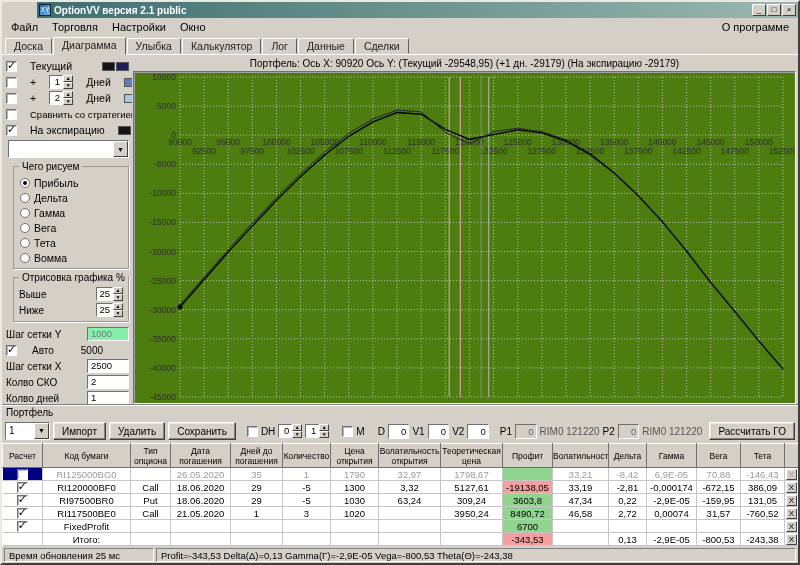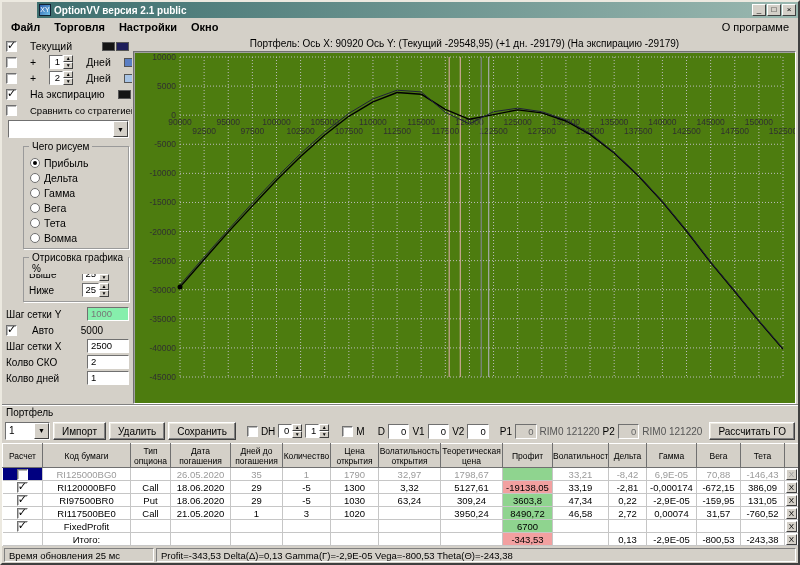--- a/index.html
+++ b/index.html
@@ -8,21 +8,21 @@
 
   
   .titlebar{height:16px;background:linear-gradient(90deg,#3d6f6f,#9ab8b0);display:flex;align-items:center;padding:0 2px;flex:0 0 auto;margin-left:35px;}
   .tb-icon{width:12px;height:12px;background:linear-gradient(135deg,#2d5fae,#6fc0e8);border:1px solid #123;color:#fff;font-size:7px;line-height:10px;text-align:center;margin-right:3px;}
   .tb-title{color:#fff;font-size:10px;font-weight:bold;flex:1;white-space:nowrap;overflow:hidden;}
   .tb-btns{display:flex;gap:1px;}
   .tb-btn{width:14px;height:12px;background:#d4d0c8;border:1px solid;border-color:#fff #404040 #404040 #fff;font-size:8px;line-height:9px;text-align:center;color:#000;}
 
   
   .menubar{height:17px;display:flex;align-items:center;padding:0 2px;flex:0 0 auto;font-size:11px;}
-  .menu-item{padding:1px 7px;font-weight:bold;}
+  .menu-item{padding:1px 7px;}
   .menu-right{margin-left:auto;padding:1px 7px;}
 
   
   .tabbar{height:20px;display:flex;align-items:flex-end;padding:2px 3px 0 3px;flex:0 0 auto;border-bottom:1px solid #fff;}
   .tab{height:16px;padding:1px 8px 0 8px;font-size:10.5px;background:#d4d0c8;border:1px solid;border-color:#fff #606060 transparent #fff;border-radius:2px 2px 0 0;margin-right:1px;color:#222;}
   .tab.active{height:18px;font-weight:normal;position:relative;top:1px;background:#d4d0c8;border-color:#fff #606060 #d4d0c8 #fff;}
 
   .main{flex:1;display:flex;min-height:0;}
 
   
@@ -32,21 +32,21 @@
   .cb.checked::after{content:"✓";position:absolute;top:-3px;left:0px;font-size:11px;color:#000;}
   .swatch{width:13px;height:9px;border:1px solid #555;flex:0 0 auto;}
   .sw-right{margin-left:auto;display:flex;gap:1px;padding-right:2px;}
   .spinfield{display:inline-flex;align-items:stretch;height:14px;flex:0 0 auto;}
   .spinfield .val{min-width:14px;background:#fff;border:1px solid;border-color:#707070 #fff #fff #707070;font-size:9.5px;padding:0 2px;text-align:right;line-height:12px;}
   .spinfield .arrows{display:flex;flex-direction:column;width:10px;}
   .spinfield .arrows b{flex:1;background:#d4d0c8;border:1px solid;border-color:#fff #404040 #404040 #fff;font-size:5px;line-height:4px;text-align:center;font-weight:normal;}
   .combo{margin:2px 2px 2px 4px;height:18px;background:#fff;border:1px solid;border-color:#707070 #fff #fff #707070;display:flex;}
   .combo .cval{flex:1;}
   .combo .cbtn{width:15px;background:#d4d0c8;border:1px solid;border-color:#fff #404040 #404040 #fff;font-size:7px;text-align:center;line-height:15px;}
-  .group{border:1px solid #9a9a9a;box-shadow:1px 1px 0 #fff;position:relative;margin:8px 2px 4px 19px;padding:8px 17px 3px 3px;}
+  .group{border:1px solid #9a9a9a;box-shadow:1px 1px 0 #fff;position:relative;margin:8px 2px 4px 9px;padding:8px 3px 3px 3px;}
   .gtitle{position:absolute;top:-6px;left:5px;background:#d4d0c8;padding:0 3px;font-size:10px;}
   .radio{width:10px;height:10px;border:1px solid #707070;border-radius:50%;background:#fff;position:relative;flex:0 0 auto;}
   .radio.sel::after{content:"";position:absolute;top:2px;left:2px;width:4px;height:4px;background:#000;border-radius:50%;}
   .rrow{display:flex;align-items:center;gap:4px;height:15px;padding-left:3px;}
   .lirow{display:flex;align-items:center;height:16px;padding:0 2px;font-size:10px;gap:15px;}
   .lirow .lbl{flex:1;white-space:nowrap;}
   .numfield{width:42px;height:14px;background:#fff;border:1px solid;border-color:#707070 #fff #fff #707070;font-size:9.5px;line-height:12px;padding:0 3px;text-align:left;}
   .numfield.dis{background:#86efac;color:#777;}
 
   
@@ -98,20 +98,29 @@
   </div>
 
   <div class="menubar">
     <span class="menu-item">Файл</span>
     <span class="menu-item">Торговля</span>
     <span class="menu-item">Настройки</span>
     <span class="menu-item">Окно</span>
     <span class="menu-right">О программе</span>
   </div>
 
+  <div class="tabbar">
+    <span class="tab">Доска</span>
+    <span class="tab active">Диаграмма</span>
+    <span class="tab">Улыбка</span>
+    <span class="tab">Калькулятор</span>
+    <span class="tab">Лог</span>
+    <span class="tab">Данные</span>
+    <span class="tab">Сделки</span>
+  </div>
 
   <div class="main">
 
     <div class="sidebar">
       <div class="srow">
         <span class="cb checked"></span>
         <span>Текущий</span>
         <span class="sw-right">
           <span class="swatch" style="background: rgb(20, 20, 20);"></span>
           <span class="swatch" style="background: rgb(30, 30, 90);"></span>
@@ -142,31 +151,31 @@
               <b>▲</b>
               <b>▼</b>
             </span>
           </span>
         <span>Дней</span>
         <span class="sw-right">
           <span class="swatch" style="background: rgb(168, 196, 230);"></span>
           <span class="swatch" style="background: rgb(207, 224, 242);"></span>
         </span>
       </div>
+      <div class="srow" style="font-size:9.5px;">
+        <span class="cb"></span>
+        <span>Сравнить со стратегией</span>
+      </div>
       <div class="srow">
         <span class="cb checked"></span>
         <span>На экспирацию</span>
         <span class="sw-right">
           <span class="swatch" style="background: rgb(20, 20, 20);"></span>
           <span class="swatch" style="background: rgb(40, 40, 95);"></span>
         </span>
-      </div>
-      <div class="srow" style="font-size:9.5px;">
-        <span class="cb"></span>
-        <span>Сравнить со стратегией</span>
       </div>
       <div class="combo">
         <span class="cval"></span>
         <span class="cbtn">▼</span>
       </div>
 
       <div class="group">
         <span class="gtitle">Чего рисуем</span>
         <div class="rrow">
             <span class="radio sel"></span>

